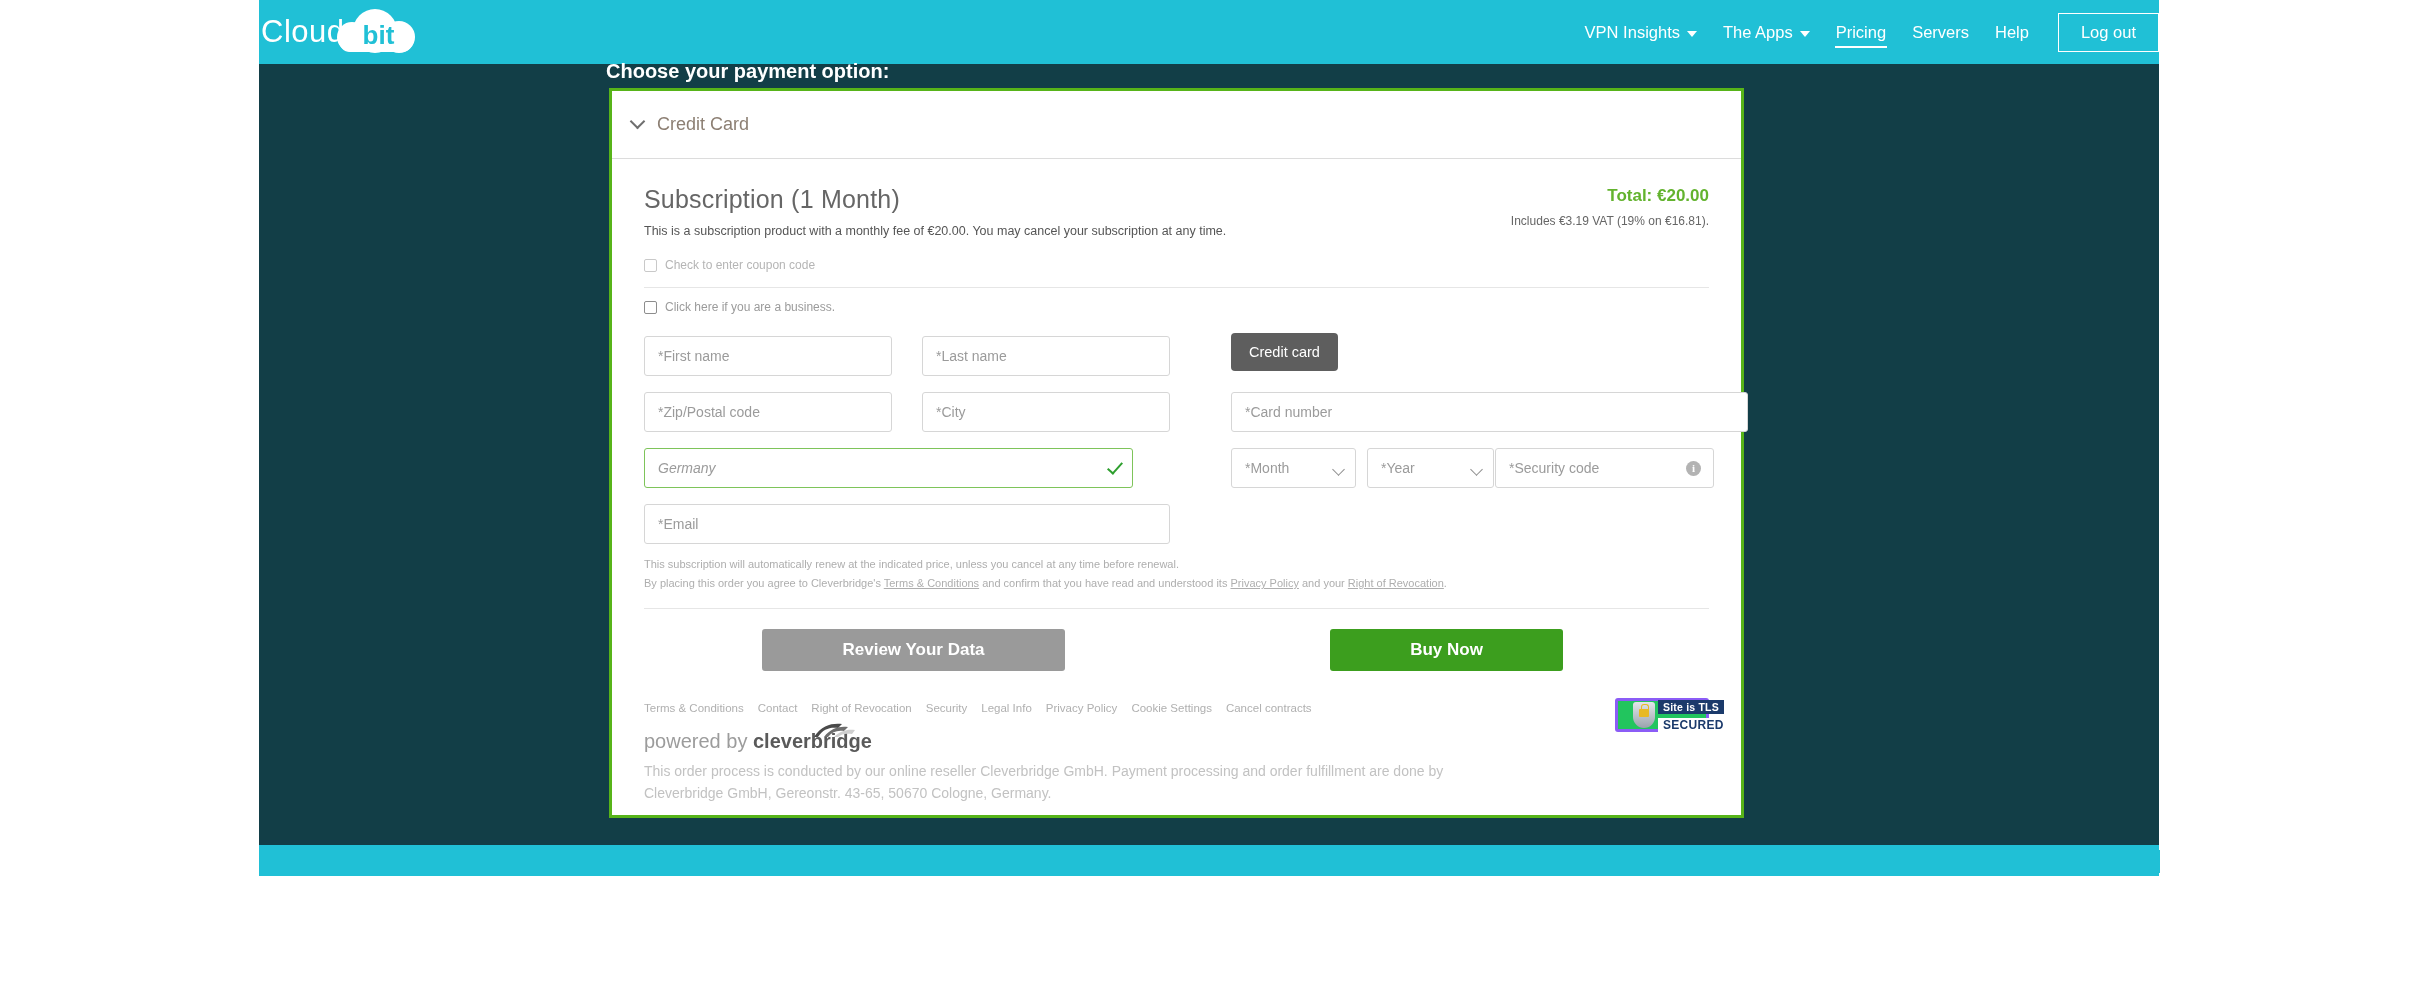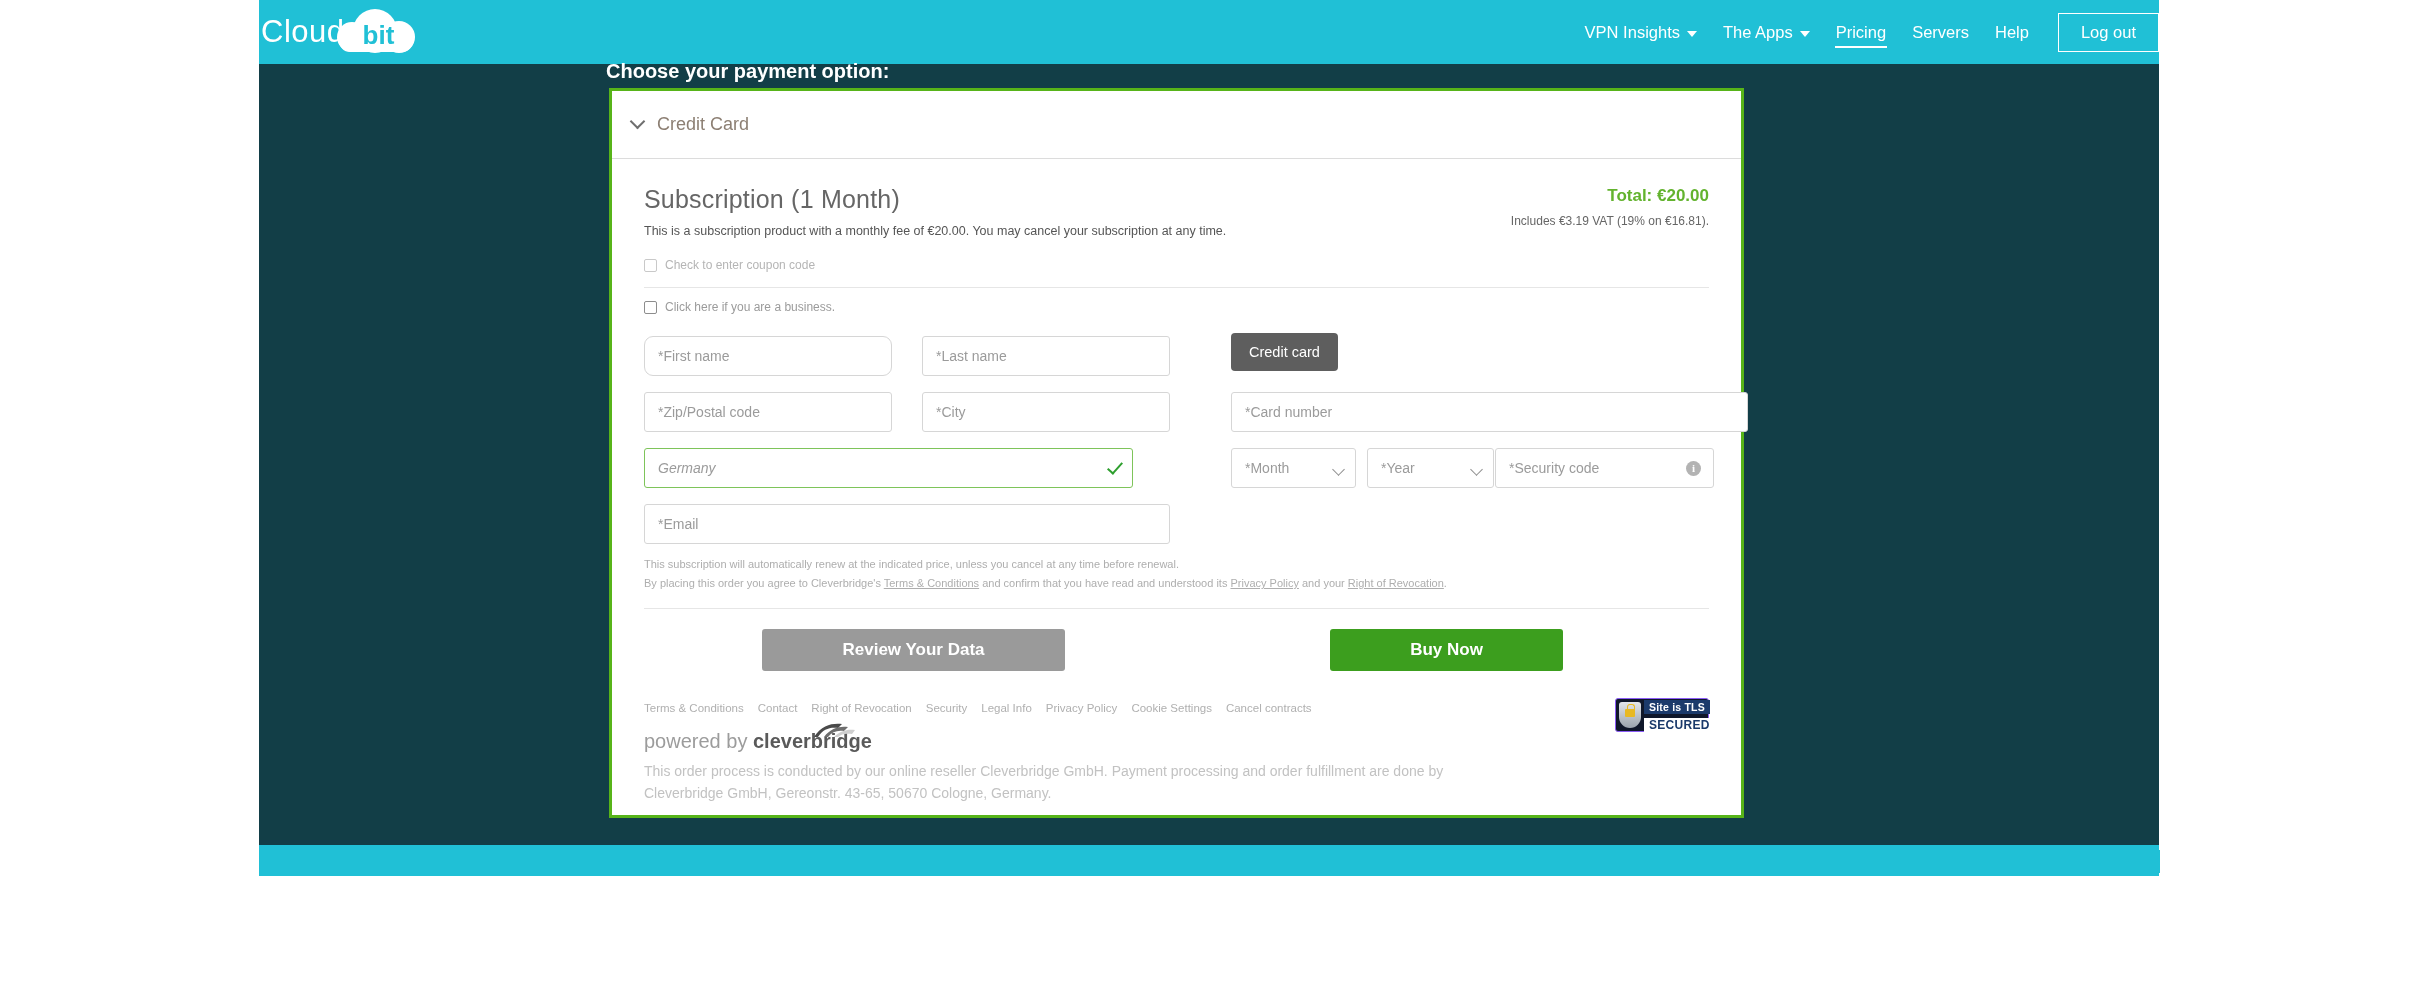--- a/index.html
+++ b/index.html
@@ -145,21 +145,21 @@
     border-radius: 50%; background:#b3b3b3; color:#fff; font-size: 11px;
     font-weight: 700; text-align:center; line-height: 15px;
     font-family: "Liberation Serif", serif;
   }
   .cc-tab {
     position:absolute; background:#5e5e5e; color:#fff; font-size: 14.5px;
     padding: 11px 18px; border-radius: 4px; cursor:pointer;
   }
 
   
-  .f-first  { left: 0px;   top: 0px;   width: 248px; border-radius: 9px; }
+  .f-first  { left: 0px;   top: 0px;   width: 248px; }
   .f-last   { left: 278px; top: 0px;   width: 248px; }
   .f-zip    { left: 0px;   top: 56px;  width: 248px; }
   .f-city   { left: 278px; top: 56px;  width: 248px; }
   .f-country{ left: 0px;   top: 112px; width: 489px; font-style: italic; }
   .f-email  { left: 0px;   top: 168px; width: 526px; }
   .cc-tab   { left: 587px; top: -3px; }
   .f-card   { left: 587px; top: 56px;  width: 517px; }
   .f-month  { left: 587px; top: 112px; width: 125px; }
   .f-year   { left: 723px; top: 112px; width: 127px; }
   .f-cvv    { left: 851px; top: 112px; width: 219px; }
@@ -187,22 +187,22 @@
   .cb-logo { margin-top: 16px; position: relative; height: 30px; }
   .cb-swoosh {
     position:absolute; left: 168px; top: -8px; width: 54px; height: 16px;
   }
   .cb-powered { color:#9c9c9c; font-size: 20px; font-weight: 300; }
   .cb-name { color:#5a5a5a; font-size: 20px; font-weight: 700; }
   .cb-disclaimer { color:#c2c2c2; font-size: 14px; line-height: 1.6; max-width: 880px; }
 
   .tls-badge {
     position:absolute; right: 0px; top: -4px; width: 94px; height: 34px;
-    border: 1px solid #8b5cf6; border-radius: 3px; background:#0f172a;
-    display:flex; align-items:center; padding: 2px 3px;
+    border: 3px solid #8b5cf6; border-radius: 3px; background:#22c55e;
+    display:flex; align-items:center; padding: 2px 15px;
   }
   .tls-shield {
     width: 22px; height: 26px; background: linear-gradient(#e3e6ea,#9aa3ad);
     border-radius: 3px 3px 11px 11px; position:relative; flex:none;
   }
   .tls-shield .lock {
     position:absolute; left: 6px; top: 7px; width: 10px; height: 8px;
     background:#e8b923; border-radius: 1px;
   }
   .tls-shield .lock:before {

